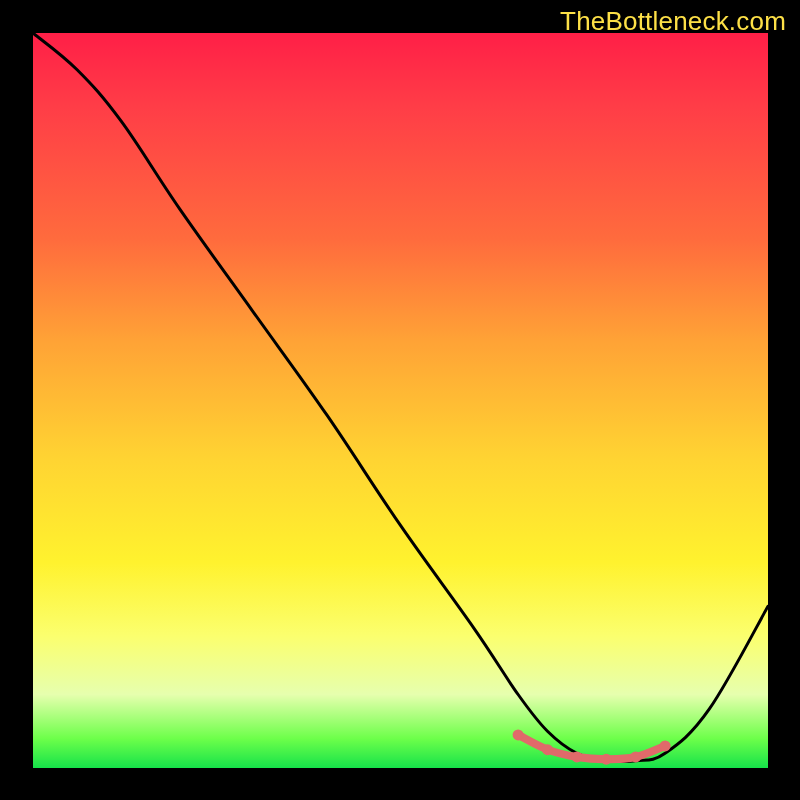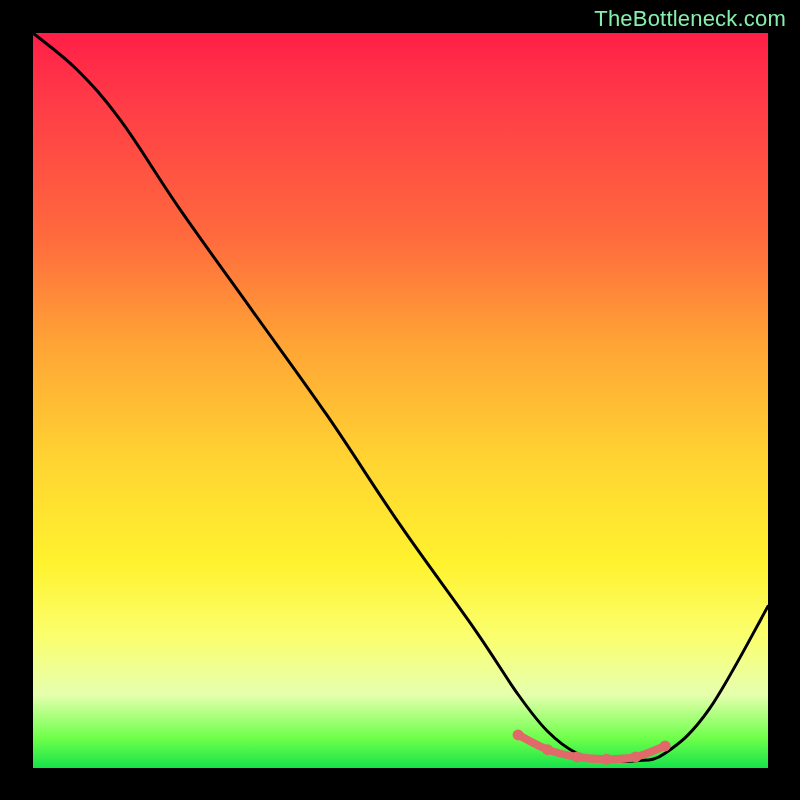--- a/index.html
+++ b/index.html
@@ -36,22 +36,22 @@
       #fbff6e 82%,
       #e6ffae 90%,
       #6dff4a 96%,
       #16e24a 100%
     );
   }
   .watermark {
     position: absolute;
     top: 6px;
     right: 14px;
-    color: #86efac;
-    font-size: 22px;
+    color: #fde047;
+    font-size: 26px;
     font-weight: 500;
     letter-spacing: 0.2px;
   }
   svg.overlay {
     position: absolute;
     left: 0;
     top: 0;
     width: 735px;
     height: 735px;
   }

